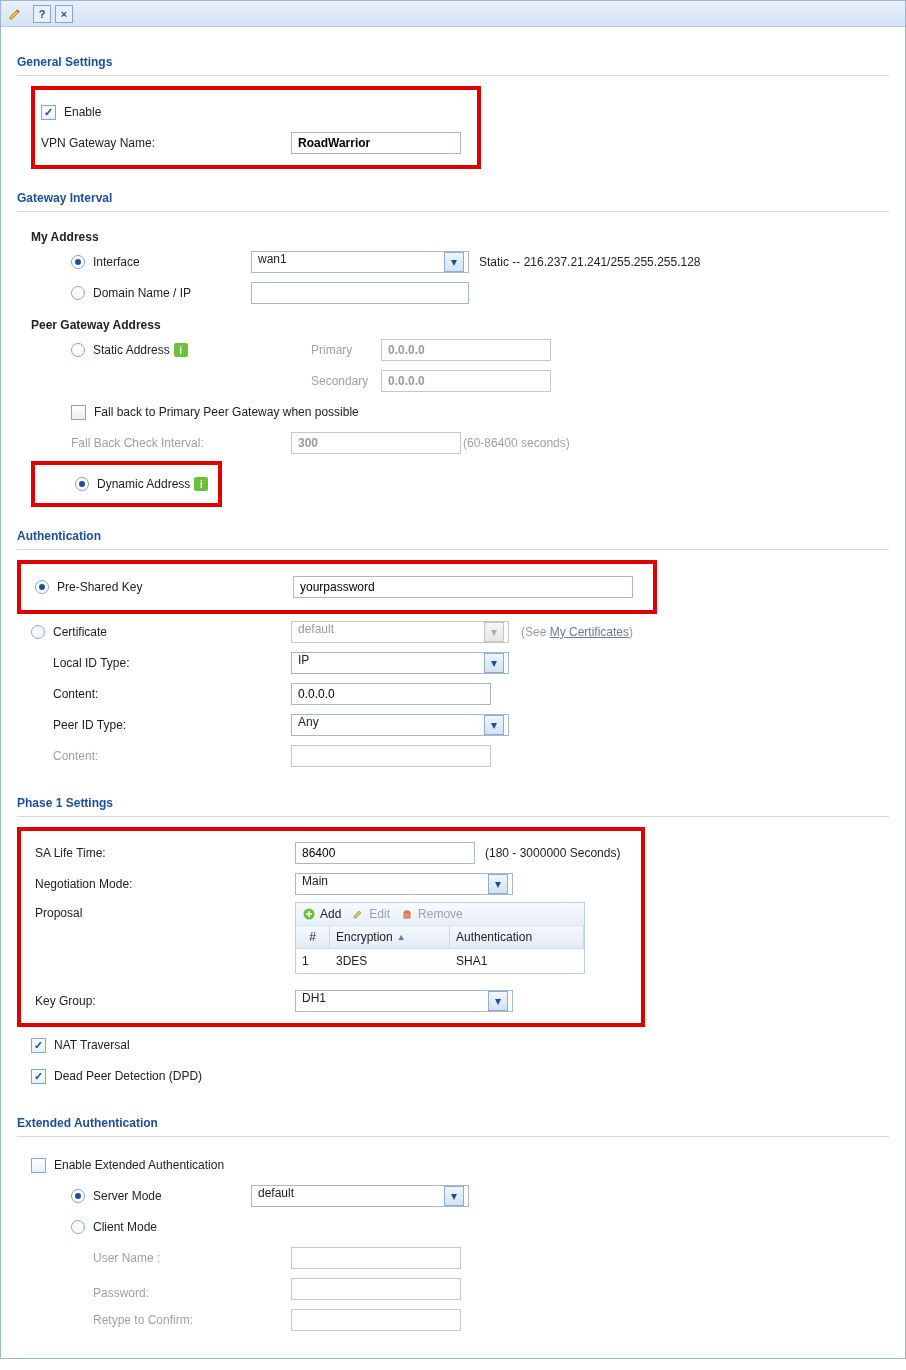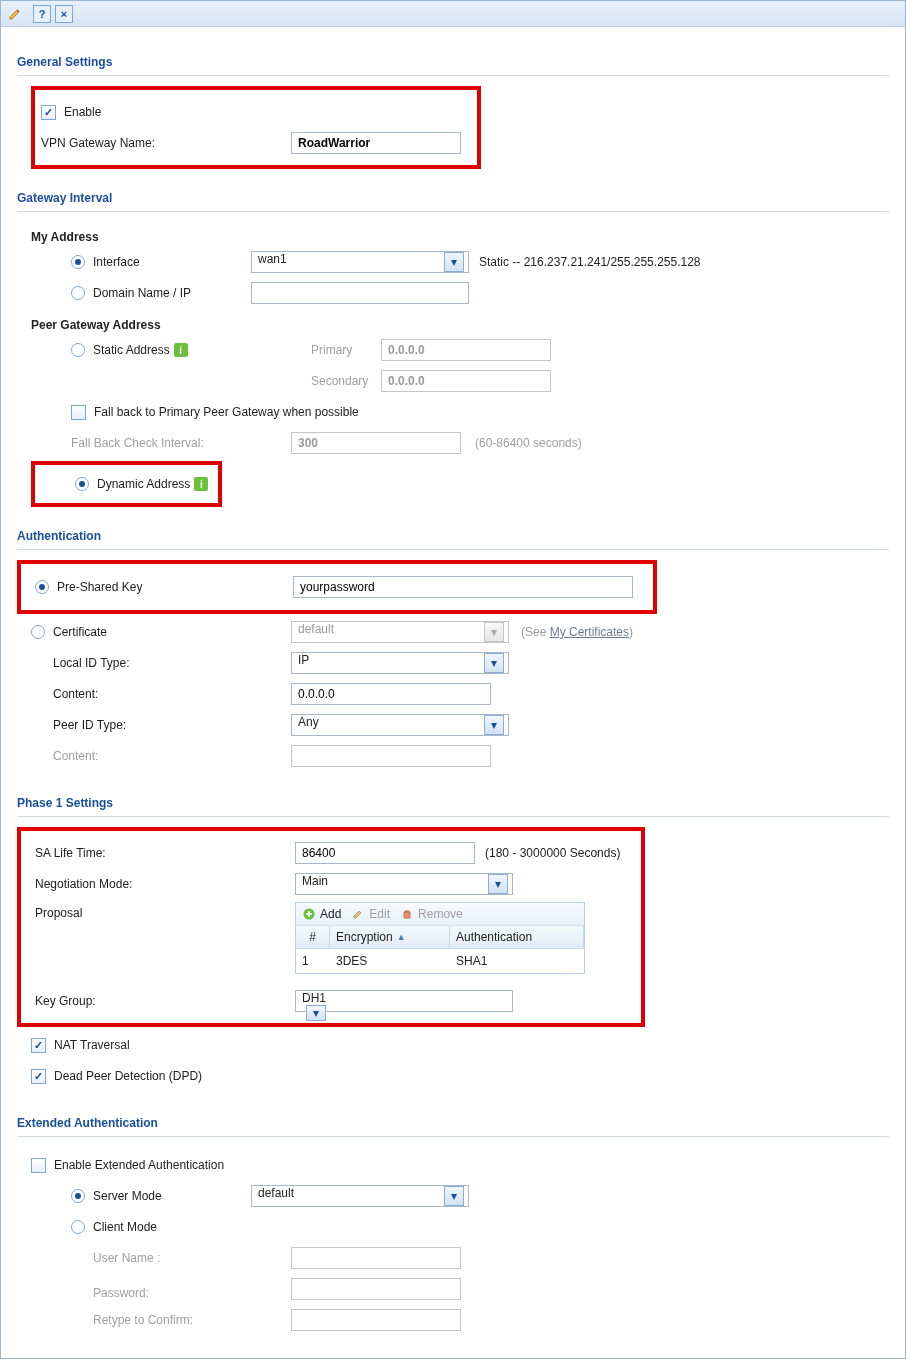--- a/index.html
+++ b/index.html
@@ -38,21 +38,21 @@
   .dd-btn { width:20px; height:20px; margin-left:4px; border:1px solid #8caed4; background:linear-gradient(#f0f6fd,#d2e2f4); display:flex; align-items:center; justify-content:center; color:#1a4f9c;}
   .dd-disabled { border:1px solid #c6c6c6; color:#9a9a9a;}
   .dd-disabled .dd-btn { border-color:#c6c6c6; background:linear-gradient(#f6f6f6,#e6e6e6); color:#aaa;}
   .checkbox { width:15px; height:15px; border:1px solid #7ea6d6; background:linear-gradient(#fff,#e8f0fa); margin-right:8px; display:inline-flex; align-items:center; justify-content:center;}
   .checkbox.checked::after { content:"✓"; font-size:11px; font-weight:bold; color:#1a4f9c;}
   .radio { width:14px; height:14px; border-radius:50%; border:1px solid #7ea6d6; margin-right:8px; display:inline-flex; align-items:center; justify-content:center; background:#fff;}
   .radio.sel::after{ content:""; width:6px; height:6px; border-radius:50%; background:#1a4f9c;}
   .redbox { border:4px solid #e00000; padding:4px 6px; }
   .sub-heading { font-weight:bold; margin:8px 0 2px 0;}
   .hint { color:#222; margin-left:10px;}
-  .hint-dim { color:#a0a0a0; margin-left:14px;}
+  .hint-dim { color:#a0a0a0; margin-left:2px;}
   .info-badge { display:inline-flex; width:14px; height:14px; background:#6bc13a; border-radius:2px; color:#fff; font-weight:bold; font-size:10px; align-items:center; justify-content:center; margin-left:4px;}
   .link { color:#6b7c8e; text-decoration:underline;}
   .proposal-box { border:1px solid #b7cfe8; width:290px; }
   .proposal-tb { background:linear-gradient(#f8fbfe,#e7effa); padding:4px 6px; display:flex; gap:10px; border-bottom:1px solid #d6e4f4;}
   .tb-item { display:inline-flex; align-items:flex-end; gap:4px; cursor:pointer;}
   .tb-dim { color:#a0a0a0;}
   .ic { width:14px; height:14px; display:inline-flex; align-items:center; justify-content:center;}
   .grid-head { display:flex; background:linear-gradient(#f4f8fc,#e2ecf8); border-bottom:1px solid #c9d8ea;}
   .gh { padding:4px 6px; border-right:1px solid #c9d8ea; font-weight:normal;}
   .gh.num { width:34px; text-align:center;}
@@ -266,21 +266,21 @@
               </div>
               <div class="grid-row">
                 <div class="gc num">1</div>
                 <div class="gc enc">3DES</div>
                 <div class="gc auth">SHA1</div>
               </div>
             </div>
           </div>
           <div class="row" style="margin-top:14px;">
             <span class="label" style="width:260px;">Key Group:</span>
-            <span class="dropdown" style="width:218px;flex-direction:column;">
+            <span class="dropdown" style="width:218px;">
               <span class="dd-text">DH1</span>
               <span class="dd-btn">▾</span>
             </span>
           </div>
         </div>
       </div>
       <div style="padding-left:14px;">
         <div class="row">
           <span class="checkbox checked"></span>
           <span>NAT Traversal</span>

